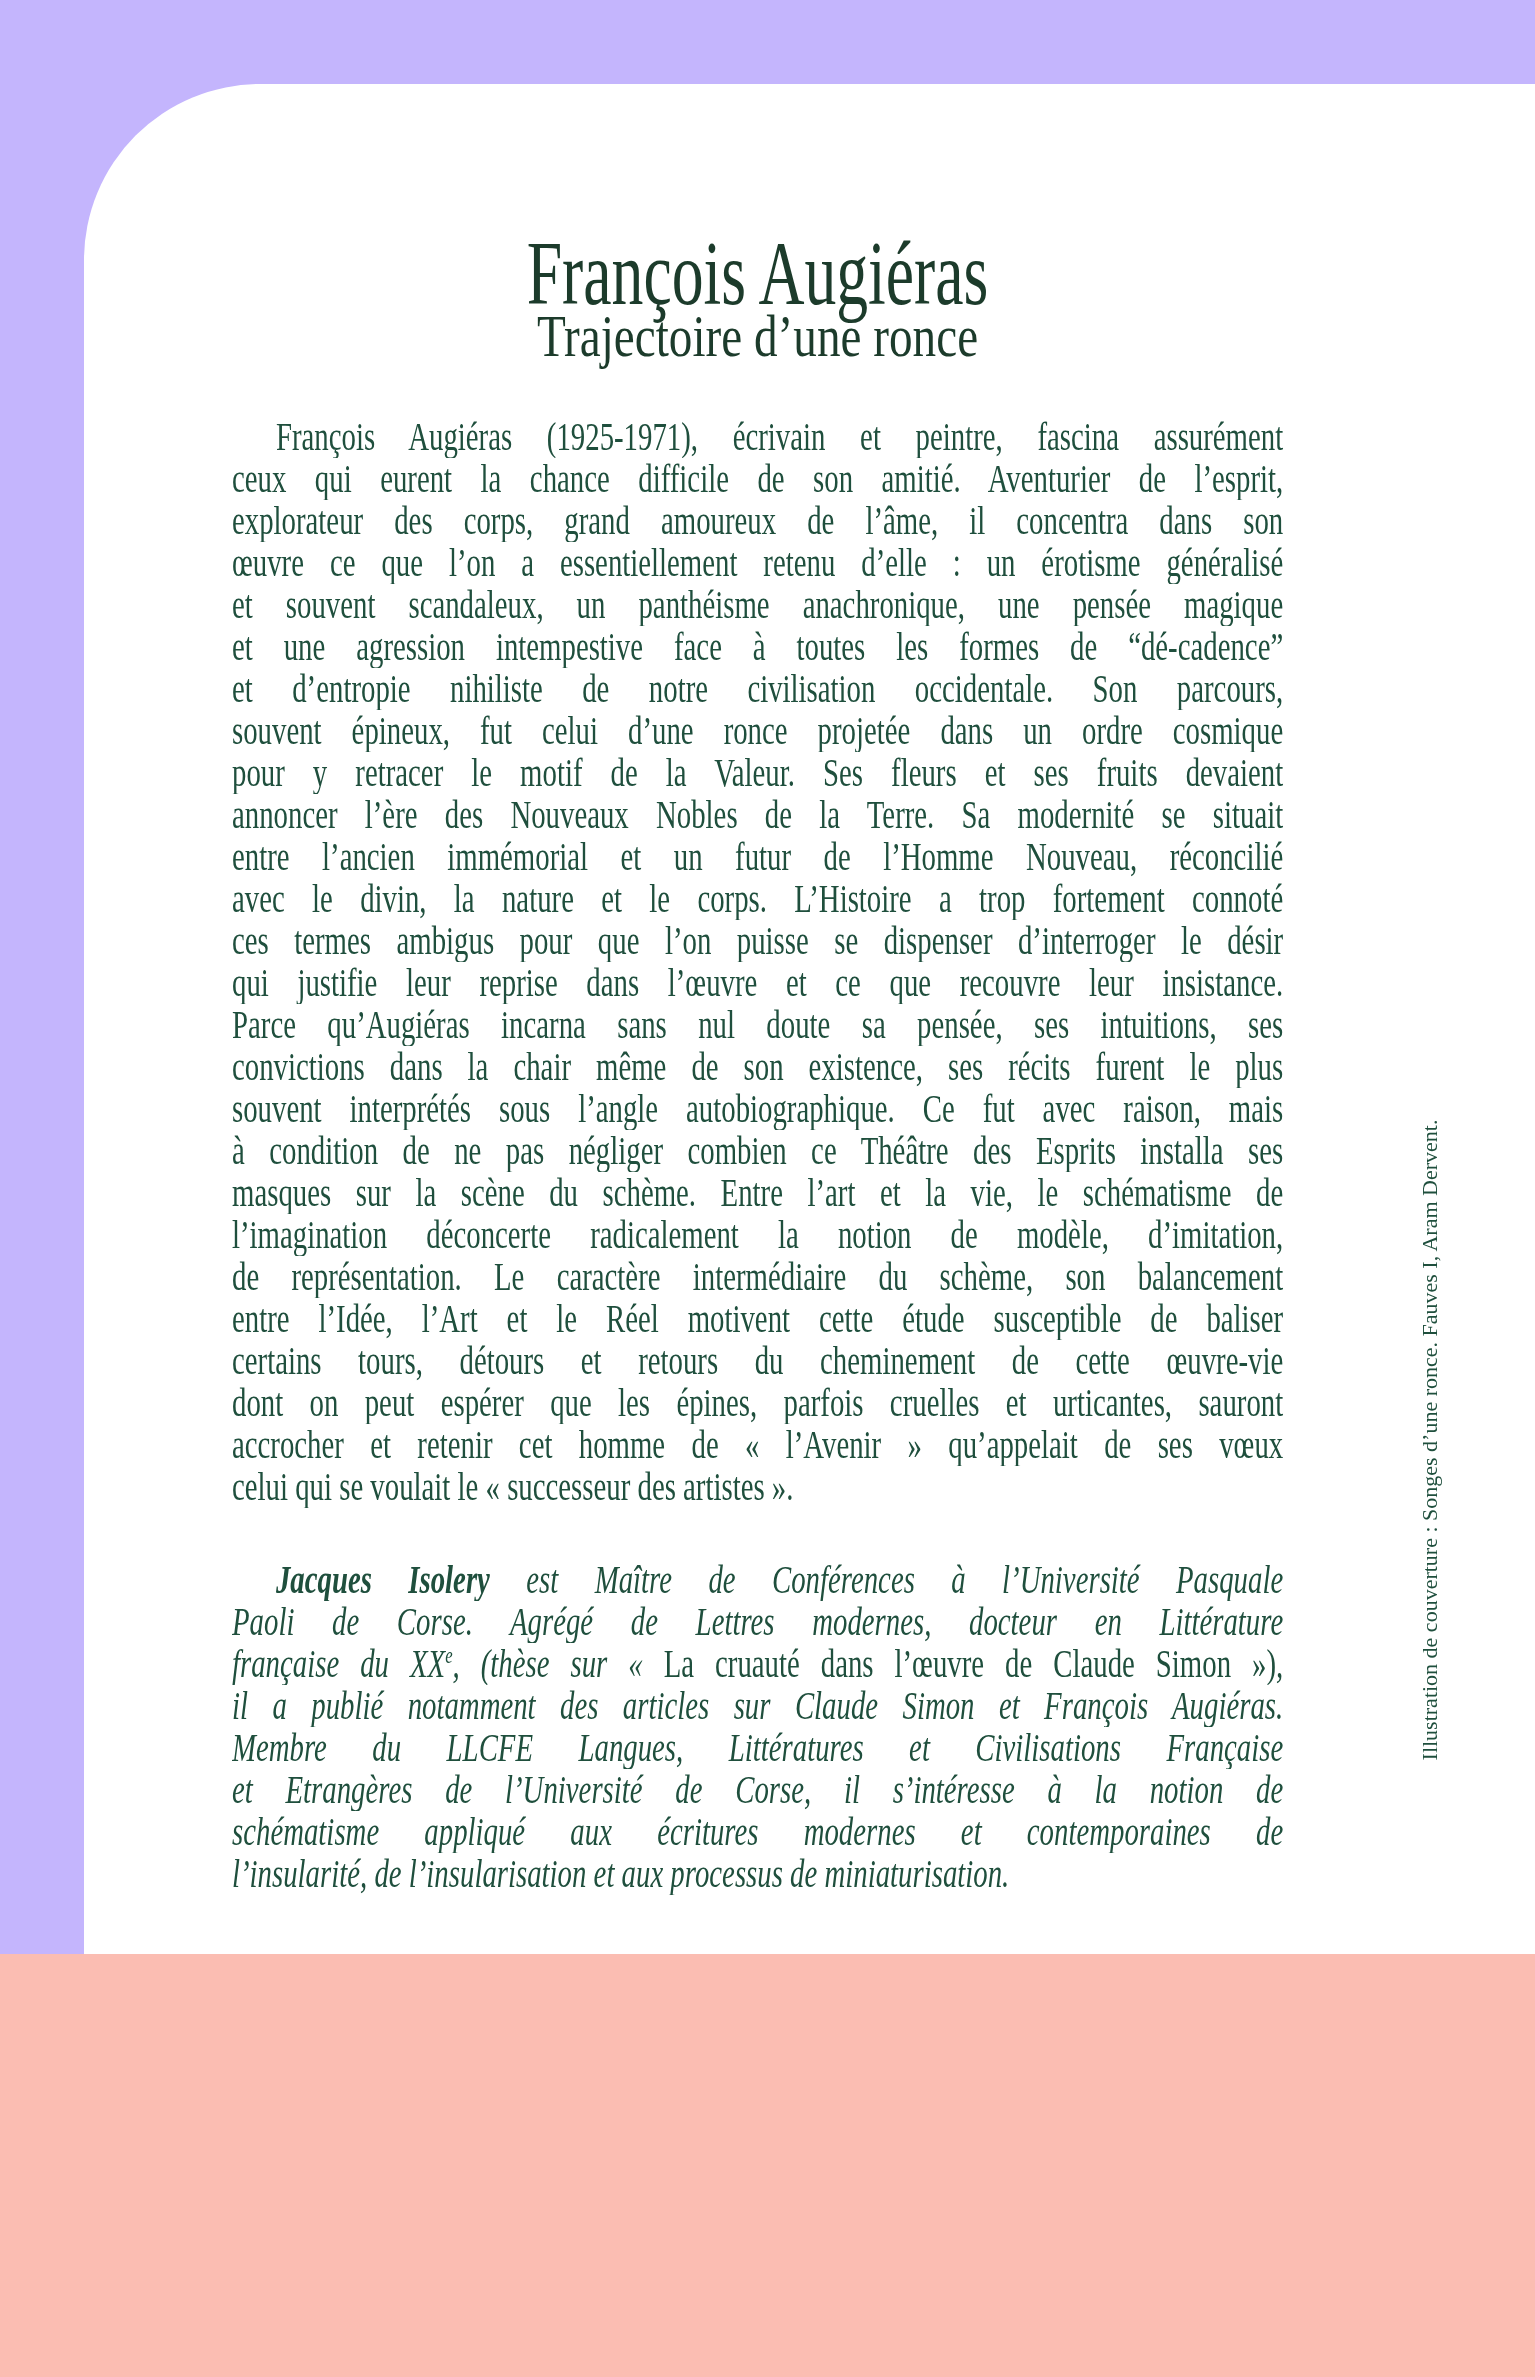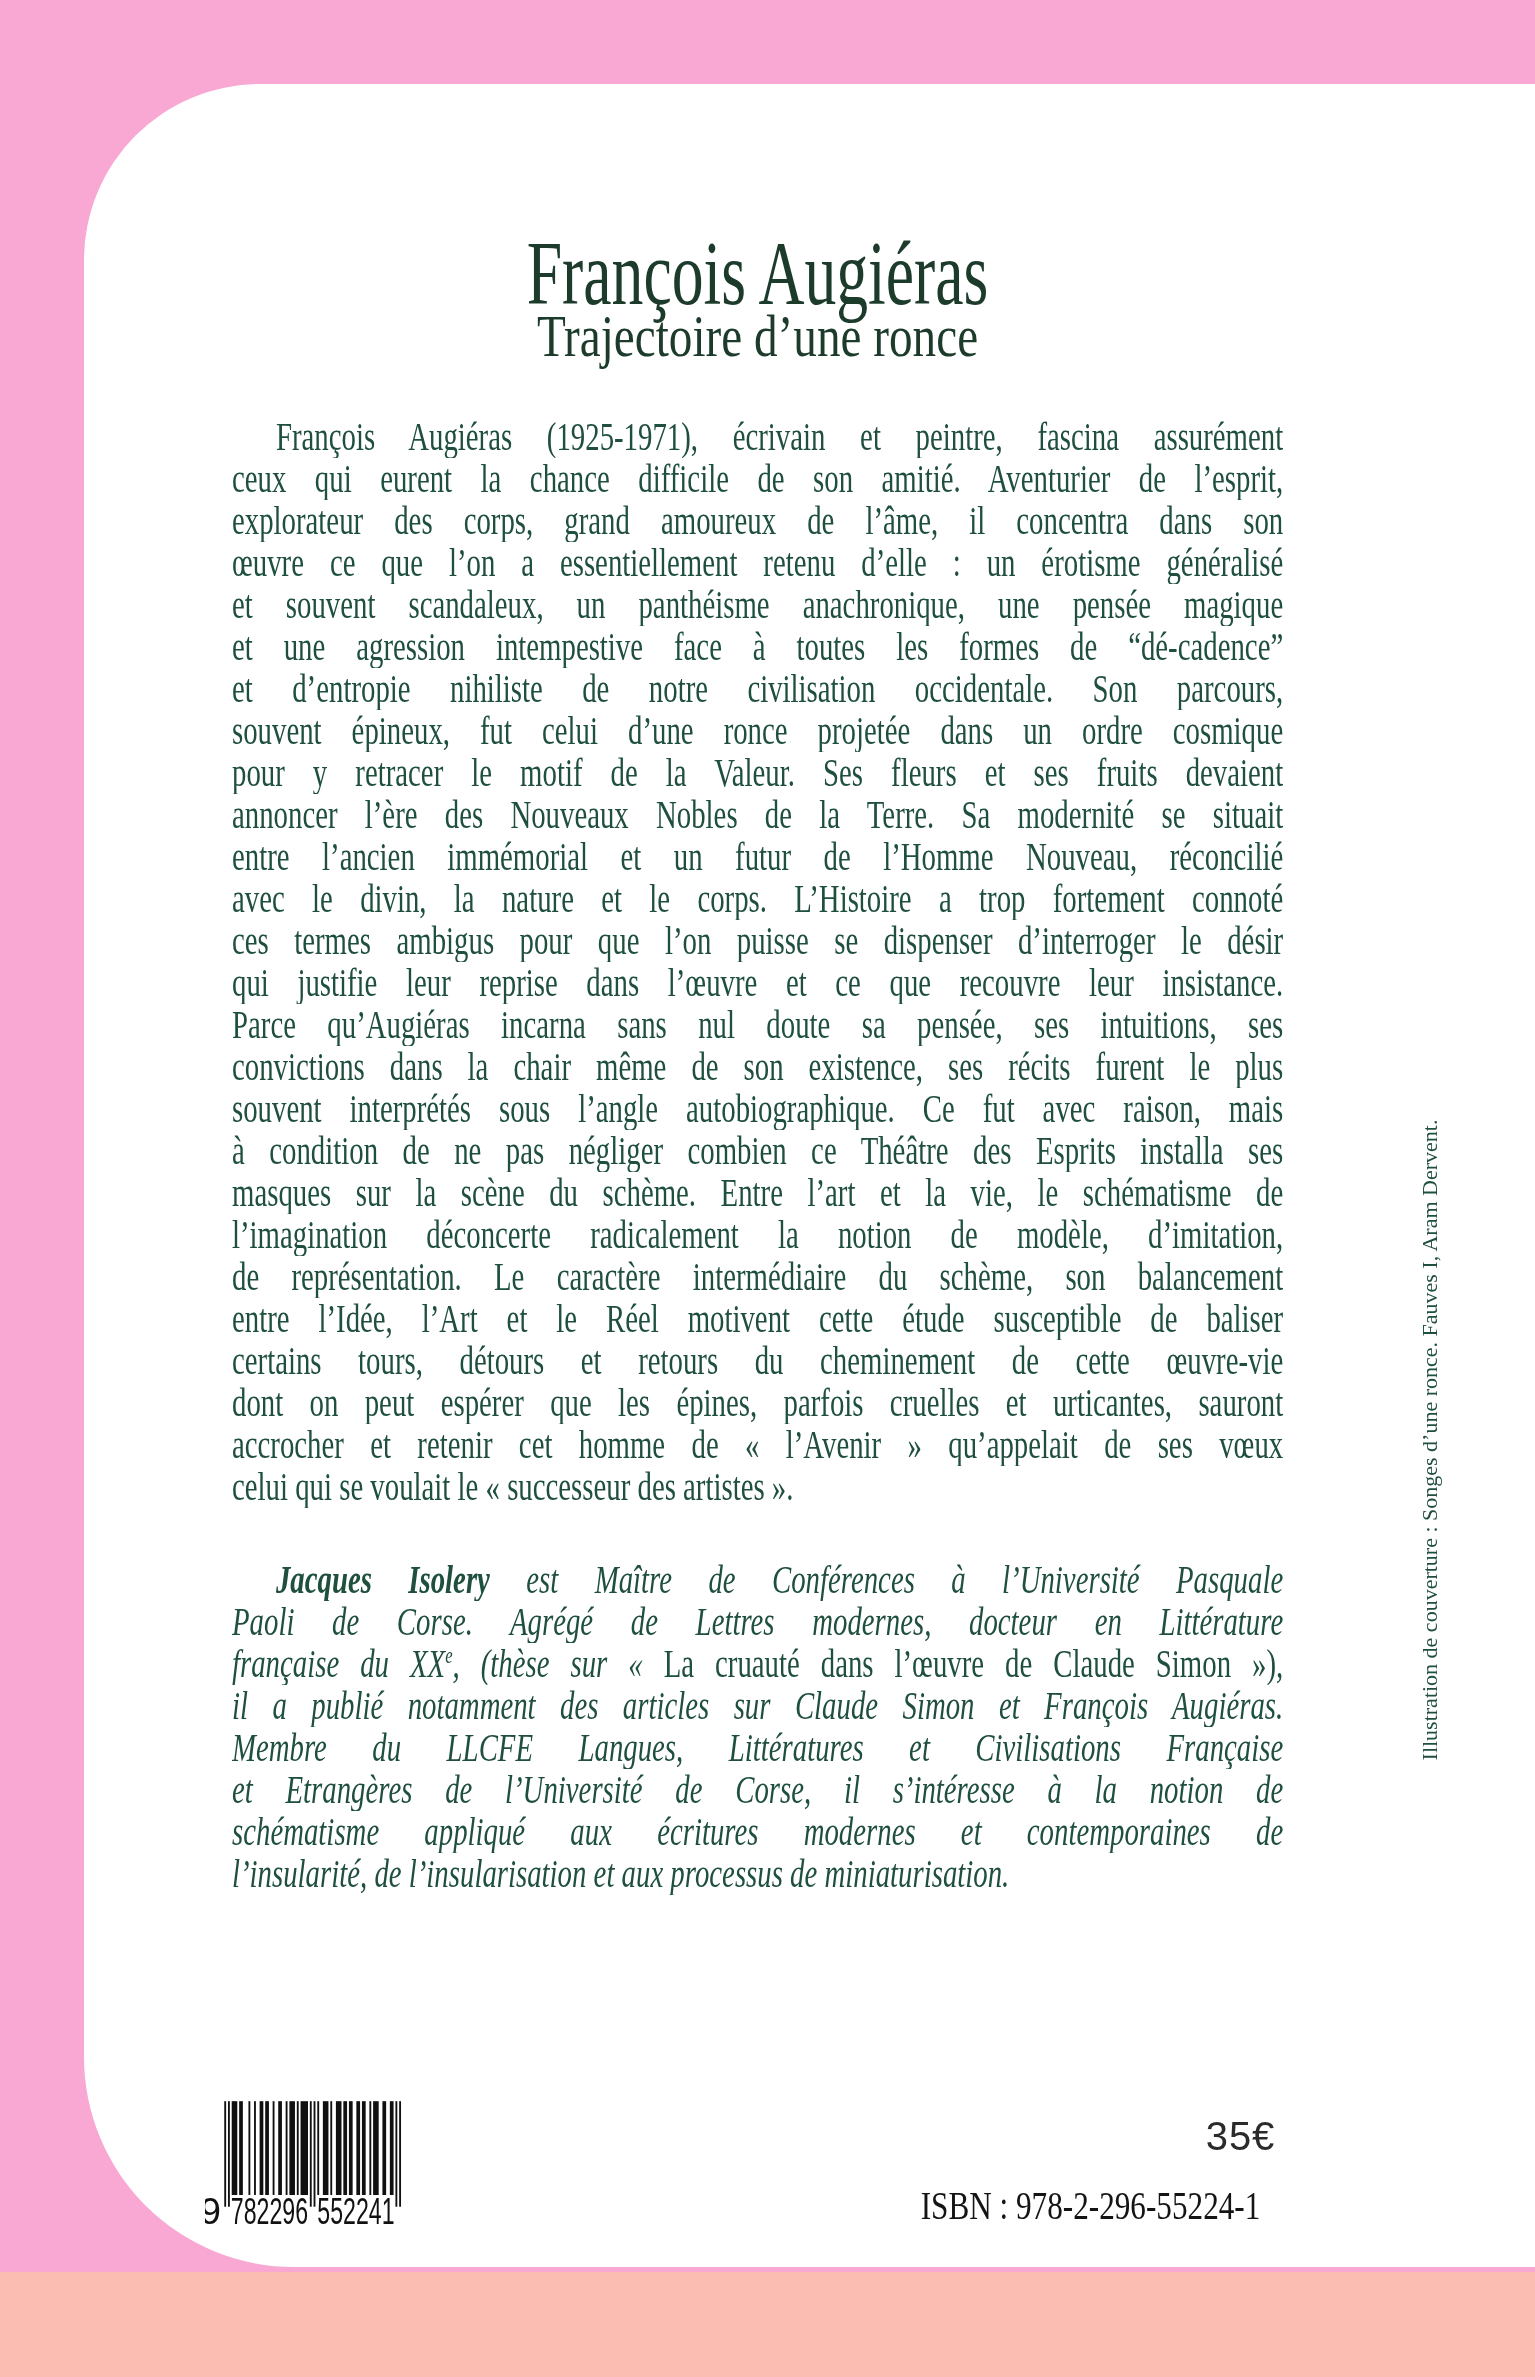--- a/index.html
+++ b/index.html
@@ -1,18 +1,18 @@
 <!DOCTYPE html>
 <html style="font-size:13.4px"><head>
 <meta charset="utf-8">
 <style>
   html,body { margin:0; padding:0; background:#fbbdb2; }
   .page {
-    position:relative; width:1535px; height:2272px;
-    background:#f9a8d4; overflow:hidden;
+    position:relative; width:1535px; height:1954px;
+    background:#c4b5fd; overflow:hidden;
     font-family:"Liberation Serif","DejaVu Serif",serif;
   }
   .card {
     position:absolute; left:84px; top:84px; width:1451px; height:2183px;
     background:#ffffff; border-radius:176px 0 0 210px;
   }
   .title {
     position:absolute; left:232px; top:224px; width:1051px; margin:0;
     font-size:91px; line-height:1.1; font-weight:normal; color:#1c3b2b;
     text-align:center; transform:scaleX(.70); transform-origin:50% 0;

